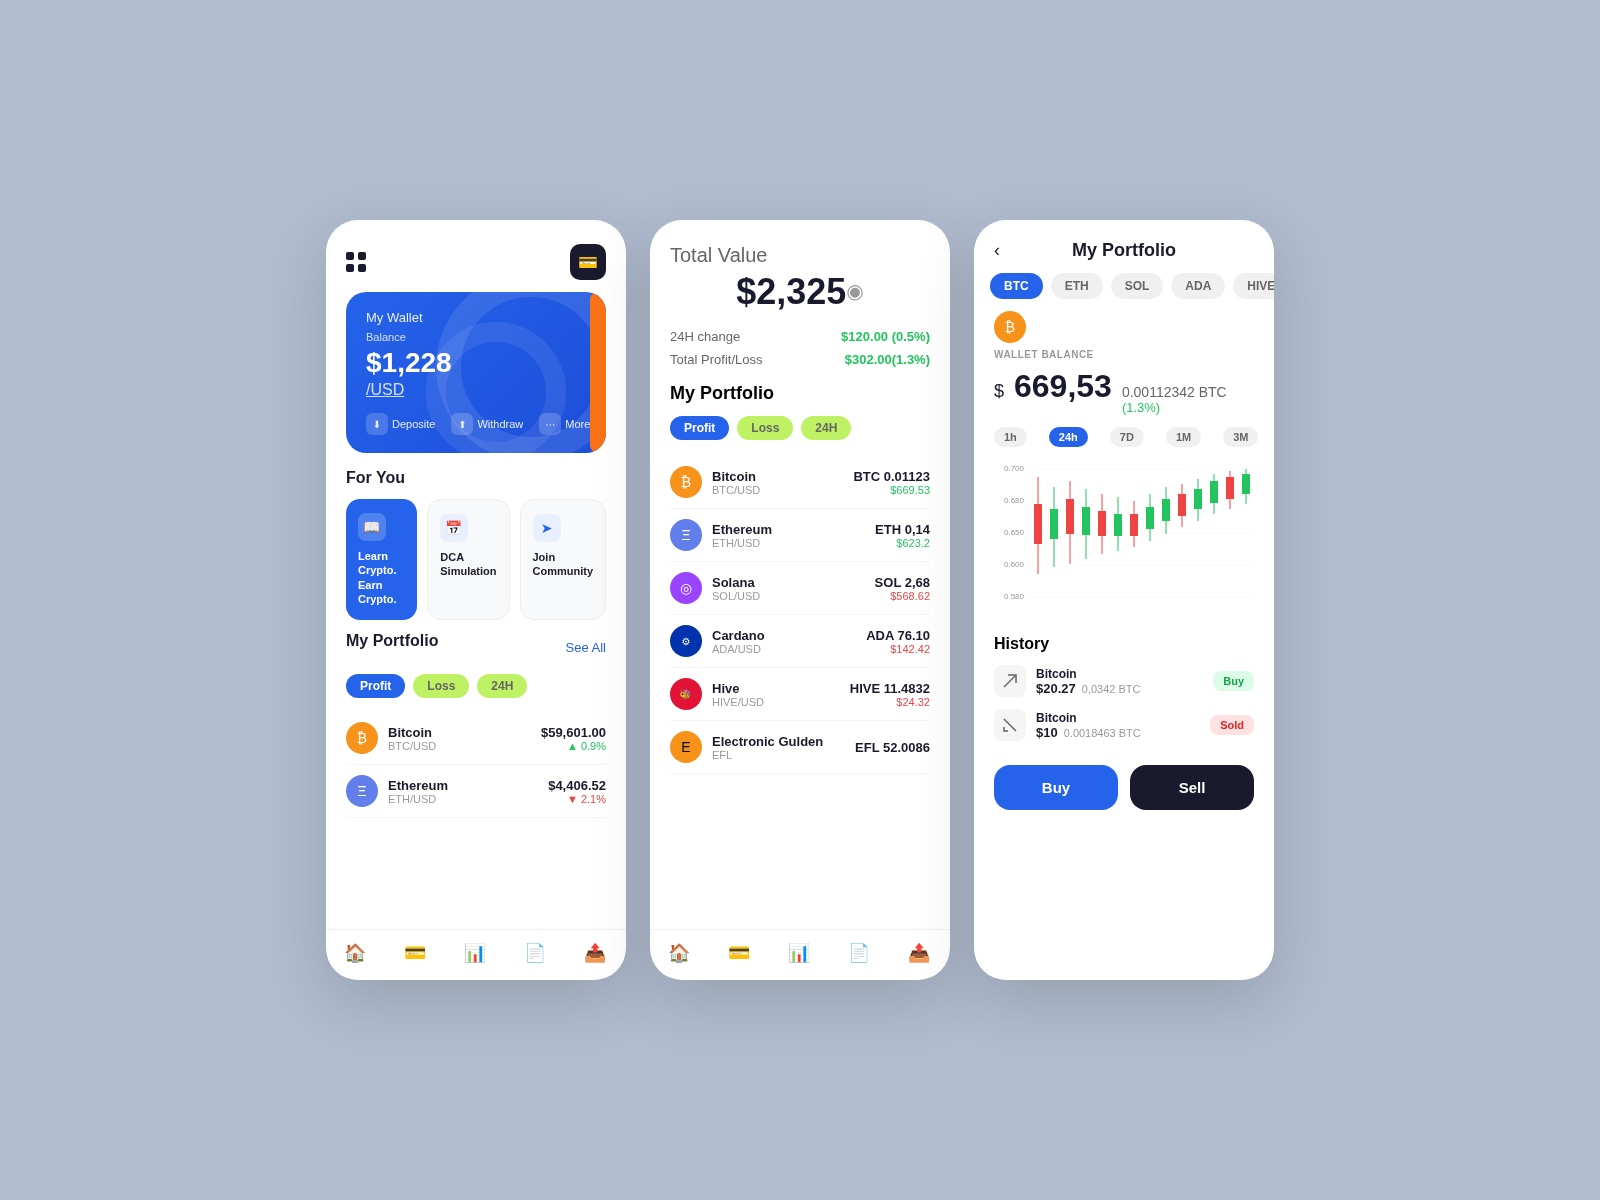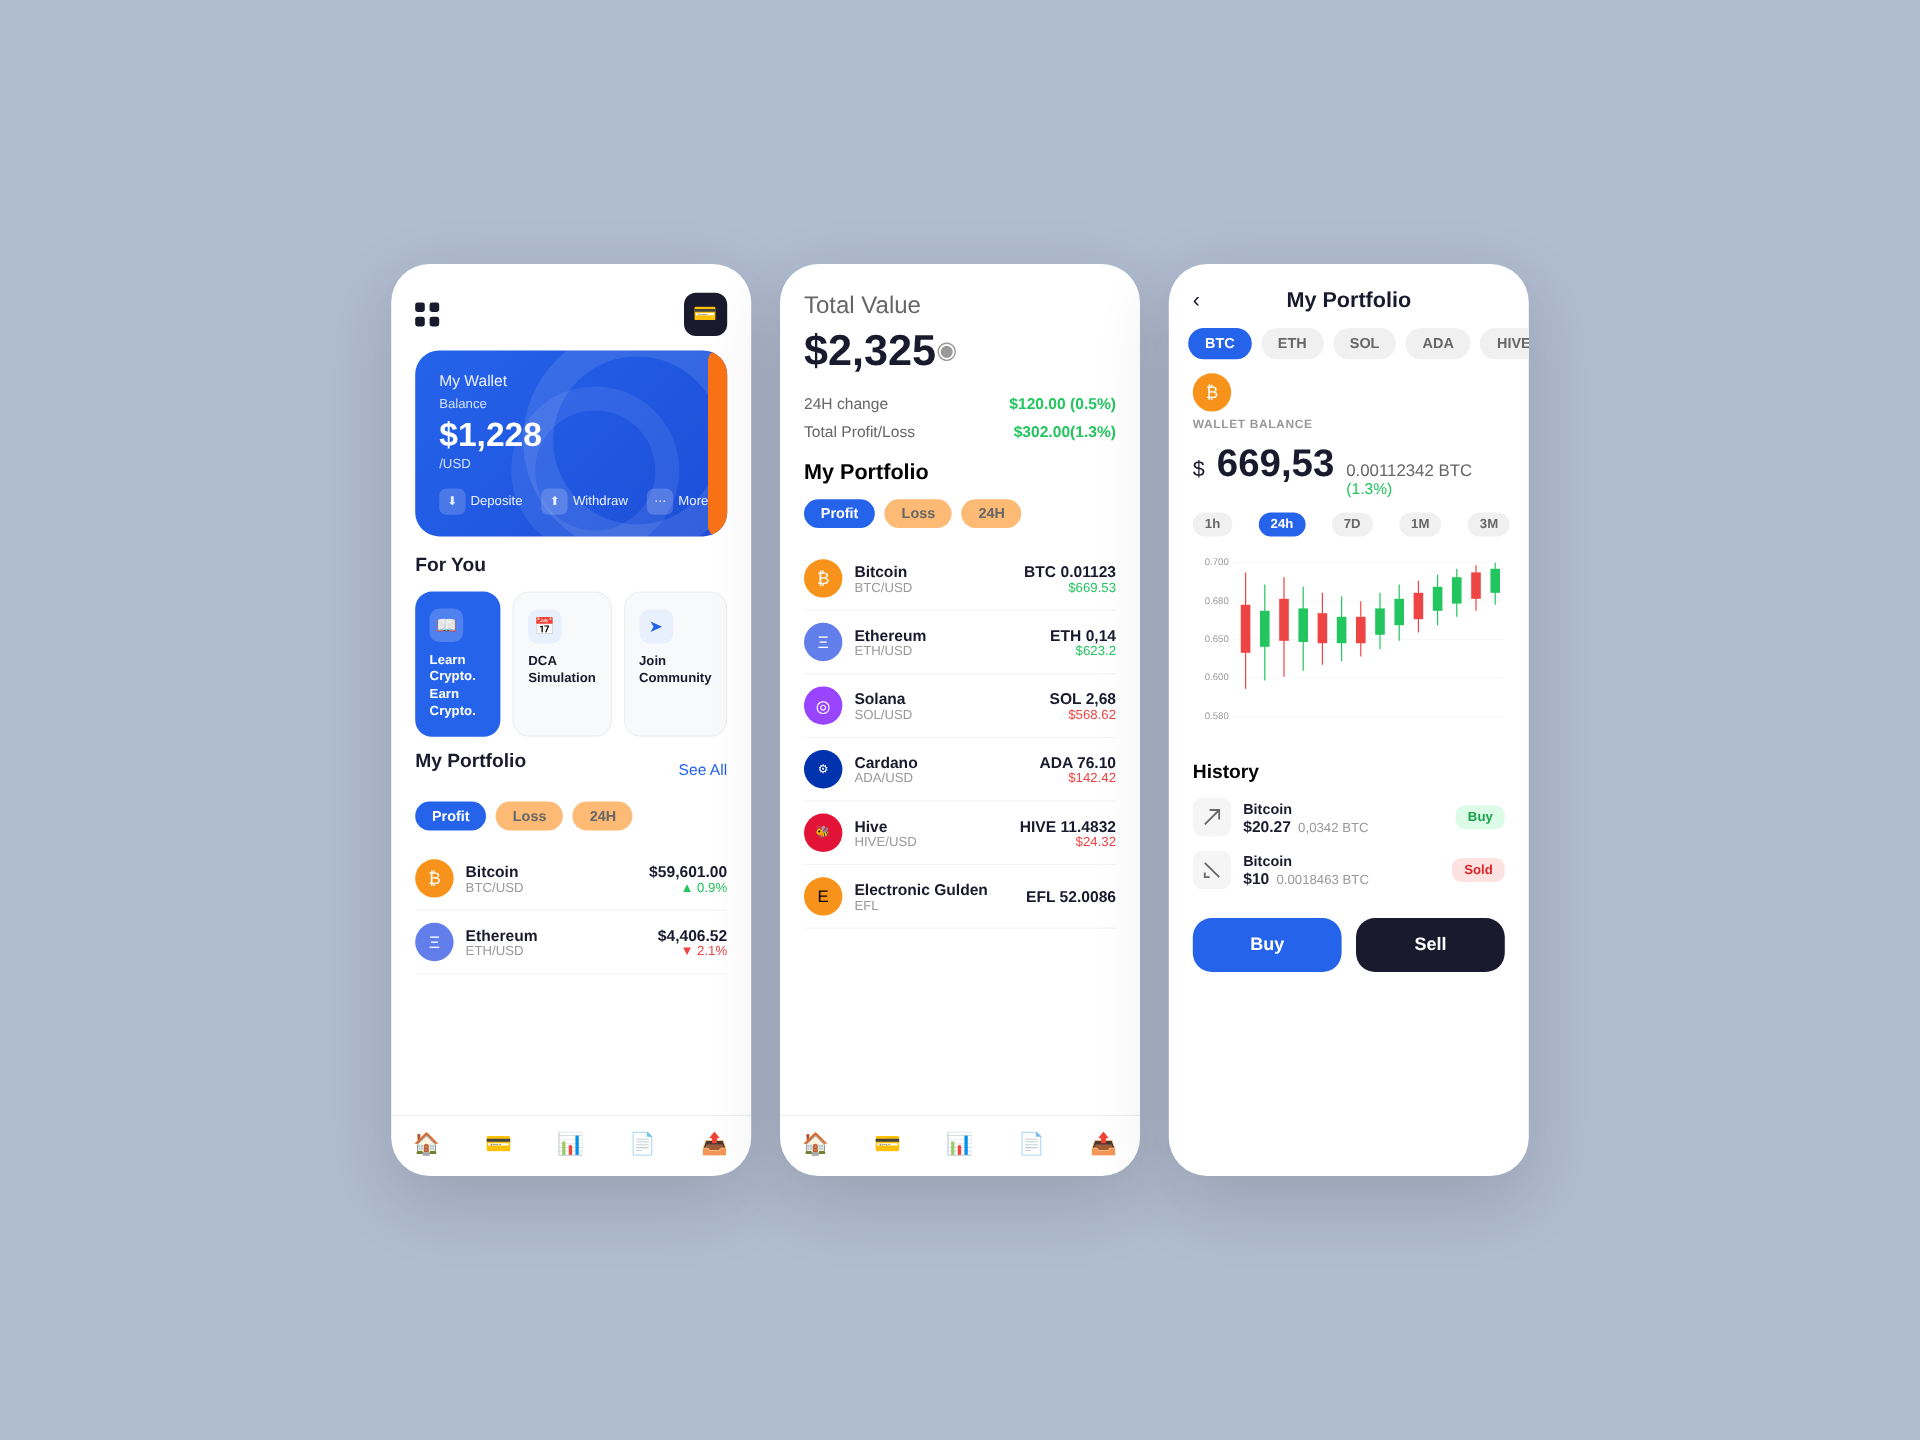--- a/index.html
+++ b/index.html
@@ -77,21 +77,21 @@
       right: -8px;
       top: 0;
       width: 24px;
       height: 100%;
       background: #f97316;
       border-radius: 8px 0 0 8px;
     }
     .wallet-name { font-size: 13px; font-weight: 500; opacity: 0.9; margin-bottom: 6px; }
     .wallet-balance-label { font-size: 11px; opacity: 0.8; margin-bottom: 4px; }
     .wallet-amount { font-size: 28px; font-weight: 700; margin-bottom: 2px; }
-    .wallet-currency { font-size: 11px; opacity: 0.8; margin-bottom: 14px; }
+    .wallet-currency { font-size: 16px; opacity: 0.8; margin-bottom: 14px; text-decoration: underline; }
     .wallet-actions { display: flex; gap: 16px; }
     .wallet-action-btn { display: flex; align-items: center; gap: 4px; font-size: 11px; font-weight: 500; color: #fff; opacity: 0.9; }
     .wallet-action-icon { width: 22px; height: 22px; background: rgba(255,255,255,0.2); border-radius: 6px; display: flex; align-items: center; justify-content: center; font-size: 10px; }
 
     .for-you-section { padding: 0 20px 12px; }
     .section-title { font-size: 16px; font-weight: 700; color: #1a1a2e; margin-bottom: 12px; }
     .for-you-cards { display: flex; gap: 10px; }
     .for-you-card {
       flex: 1;
       border-radius: 14px;
@@ -113,21 +113,21 @@
     .see-all { color: #2563eb; font-size: 13px; font-weight: 500; }
     .filter-tabs { display: flex; gap: 8px; margin-bottom: 14px; }
     .filter-tab {
       padding: 5px 14px;
       border-radius: 20px;
       font-size: 12px;
       font-weight: 600;
       cursor: pointer;
     }
     .filter-tab.active { background: #2563eb; color: #fff; }
-    .filter-tab.inactive { background: #fdba74; color: #666; }
+    .filter-tab.inactive { background: #bef264; color: #666; }
 
     .crypto-row {
       display: flex;
       align-items: center;
       justify-content: space-between;
       padding: 10px 0;
       border-bottom: 1px solid #f5f5f5;
     }
     .crypto-left { display: flex; align-items: center; gap: 10px; }
     .crypto-icon { width: 32px; height: 32px; border-radius: 50%; display: flex; align-items: center; justify-content: center; font-size: 14px; }
@@ -360,21 +360,21 @@
       <div class="nav-item">💳</div>
       <div class="nav-item">📊</div>
       <div class="nav-item">📄</div>
       <div class="nav-item">📤</div>
     </div>
   </div>
 
   <div class="screen">
     <div class="s2-content">
       <div class="total-value-label">Total Value</div>
-      <div style="display:flex; justify-content:flex-start; align-items:flex-start;">
+      <div style="display:flex; justify-content:center; align-items:flex-start;">
         <div class="total-value-amount">$2,325</div>
         <div style="color:#999; font-size:20px; margin-top:8px;">◉</div>
       </div>
 
       <div class="stats-row">
         <span class="stat-label">24H change</span>
         <span class="stat-value green">$120.00 (0.5%)</span>
       </div>
       <div class="stats-row">
         <span class="stat-label">Total Profit/Loss</span>

